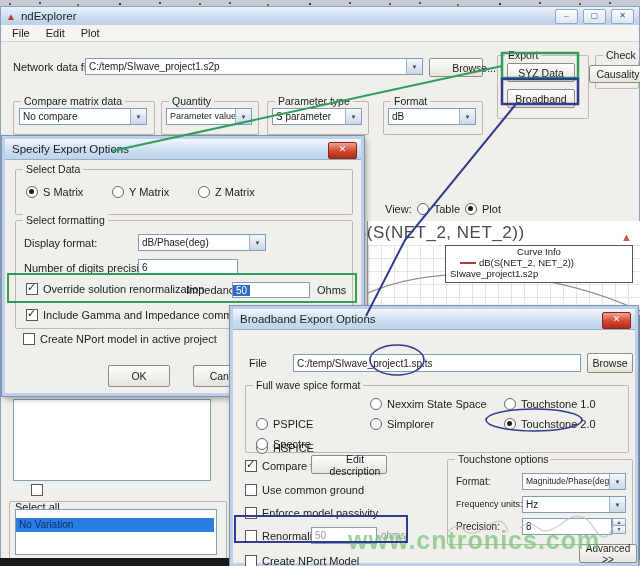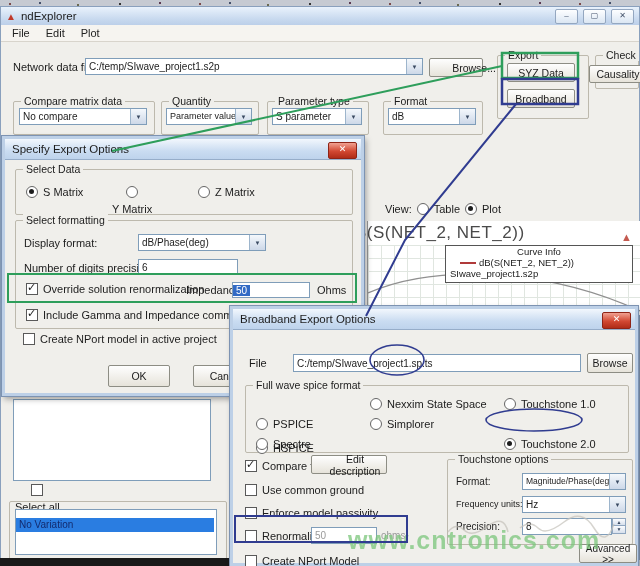--- a/index.html
+++ b/index.html
@@ -179,21 +179,21 @@
       <span>Specify Export Options</span>
     </div>
     <span class="xbtn" style="right:4px;">✕</span>
 
     <div class="gb" style="left:10px;top:30px;width:336px;height:44px;">
       <span class="gblabel">Select Data</span>
       <div class="row" style="left:10px;top:16px;">
         <span class="rb on"></span>
         <span class="lbl">S Matrix</span>
       </div>
-      <div class="row" style="left:96px;top:16px;flex-direction:column;">
+      <div class="row" style="left:96px;top:16px;">
         <span class="rb"></span>
         <span class="lbl">Y Matrix</span>
       </div>
       <div class="row" style="left:182px;top:16px;">
         <span class="rb"></span>
         <span class="lbl">Z Matrix</span>
       </div>
     </div>
 
     <div class="gb" style="left:10px;top:81px;width:336px;height:107px;">
@@ -258,21 +258,21 @@
           <span class="lbl">Nexxim State Space</span>
         </div>
       <div class="row" style="left:124px;top:32px;">
           <span class="rb"></span>
           <span class="lbl">Simplorer</span>
         </div>
       <div class="row" style="left:258px;top:12px;">
           <span class="rb"></span>
           <span class="lbl">Touchstone 1.0</span>
         </div>
-      <div class="row" style="left:258px;top:32px;margin-top:20px;">
+      <div class="row" style="left:258px;top:32px;">
           <span class="rb on"></span>
           <span class="lbl">Touchstone 2.0</span>
         </div>
     </div>
 
     <div class="row" style="left:12px;top:151px;">
       <span class="cb on"></span>
       <span class="lbl">Compare fit</span>
     </div>
     <div class="btn" style="left:78px;top:146px;width:76px;height:19px;padding-left:12px;">Edit description</div>

